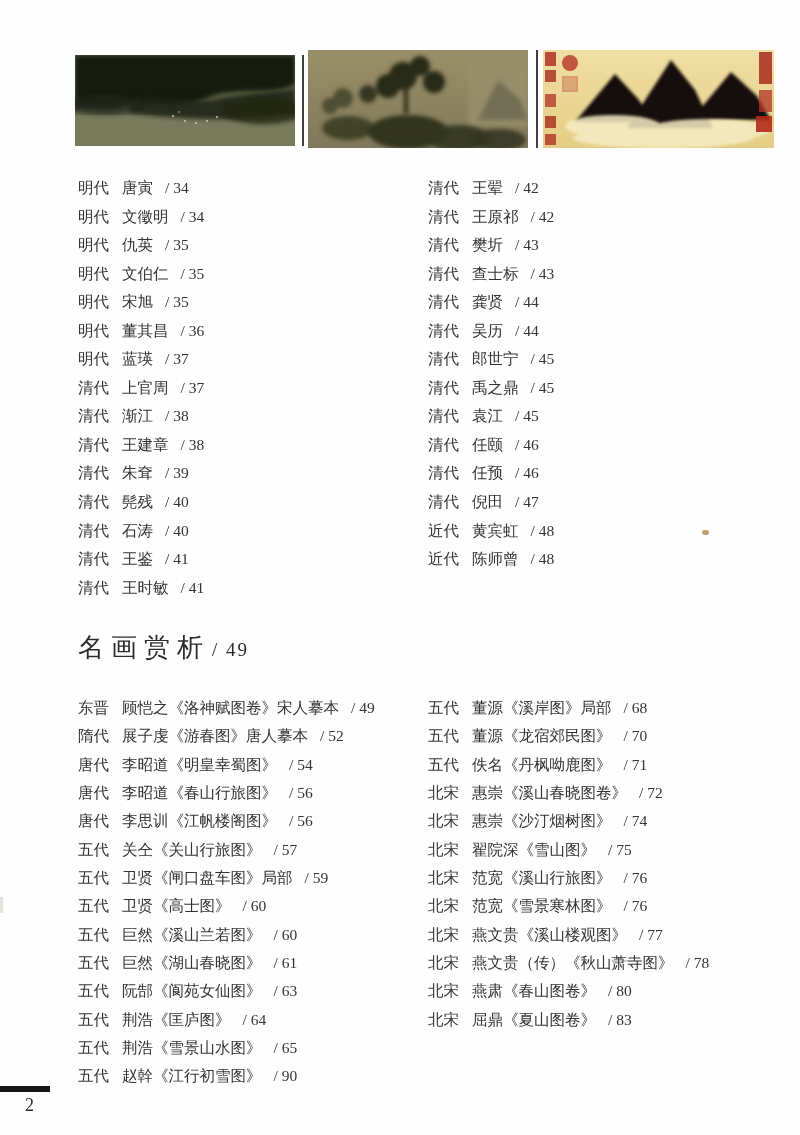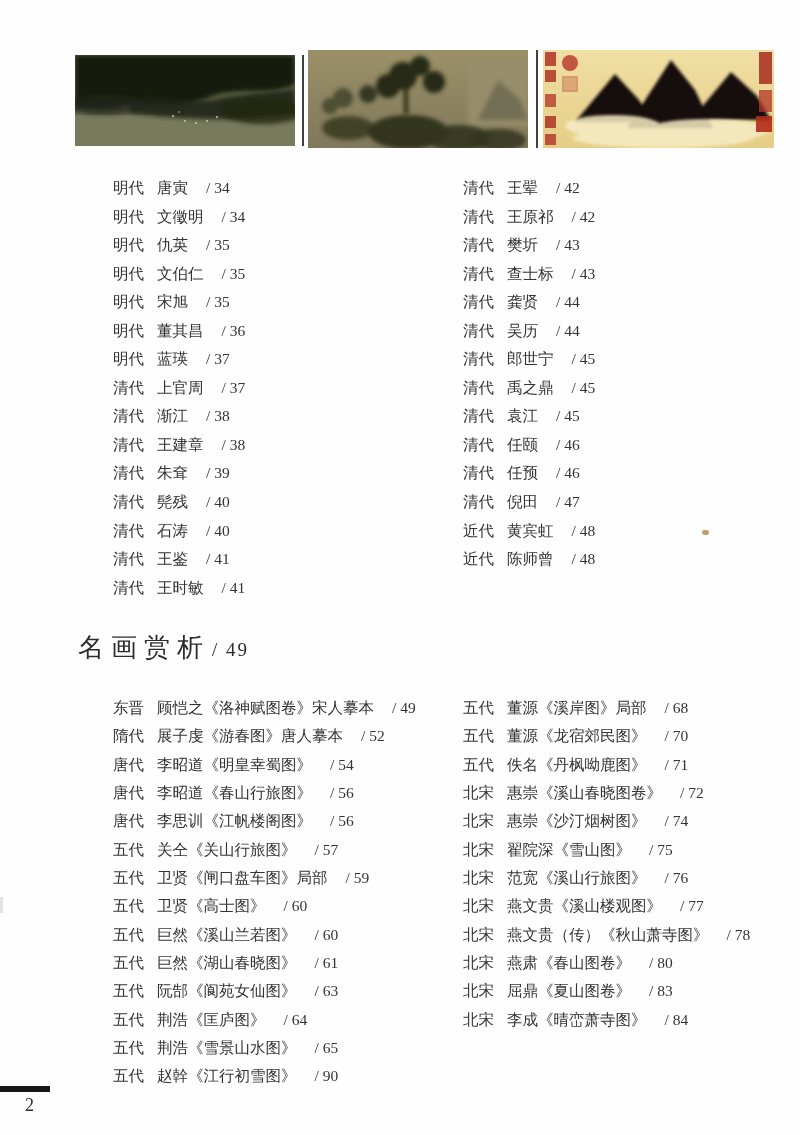--- a/index.html
+++ b/index.html
@@ -7,22 +7,22 @@
     position:relative;width:800px;height:1135px;background:#fefefe;overflow:hidden;
     font-family:"Liberation Serif","DejaVu Serif",serif;color:#2e2e2e;
   }
   
   .thumb{position:absolute;display:block;}
   .divider{position:absolute;width:2px;background:#3f3f3f;}
   
   .col{position:absolute;font-size:15.5px;color:#333;}
   .col .row{height:28.55px;line-height:28.55px;white-space:nowrap;}
   .col-lower .row{height:28.35px;line-height:28.35px;font-family:Liberation Serif, serif;}
-  .dyn{display:inline-block;width:44px;margin-left:35px;}
-  .pg{margin-left:18px;}
+  .dyn{display:inline-block;width:44px;}
+  .pg{margin-left:12px;}
   
   #section-heading{
     position:absolute;left:78px;top:630px;white-space:nowrap;color:#2b2b2b;
   }
   #section-heading .t{font-size:26px;letter-spacing:7px;}
   #section-heading .p{font-size:19px;letter-spacing:2px;margin-left:2px;}
   
   #footer-bar{position:absolute;left:0;top:1086px;width:50px;height:6px;background:#161616;}
   #page-number{position:absolute;left:25px;top:1095px;font-size:18px;color:#2b2b2b;}
   
@@ -339,40 +339,40 @@
       </div>
 
       <div class="row">
         <span class="dyn">北宋</span><span class="nm">翟院深《雪山图》</span><span class="pg">/ 75</span>
       </div>
 
       <div class="row">
         <span class="dyn">北宋</span><span class="nm">范宽《溪山行旅图》</span><span class="pg">/ 76</span>
       </div>
 
+      <div class="row">
+        <span class="dyn">北宋</span><span class="nm">范宽《雪景寒林图》</span><span class="pg">/ 76</span>
+      </div>
 
       <div class="row">
         <span class="dyn">北宋</span><span class="nm">燕文贵《溪山楼观图》</span><span class="pg">/ 77</span>
       </div>
 
       <div class="row">
         <span class="dyn">北宋</span><span class="nm">燕文贵（传）《秋山萧寺图》</span><span class="pg">/ 78</span>
       </div>
 
       <div class="row">
         <span class="dyn">北宋</span><span class="nm">燕肃《春山图卷》</span><span class="pg">/ 80</span>
       </div>
 
       <div class="row">
         <span class="dyn">北宋</span><span class="nm">屈鼎《夏山图卷》</span><span class="pg">/ 83</span>
       </div>
 
-      <div class="row">
-        <span class="dyn">北宋</span><span class="nm">李成《晴峦萧寺图》</span><span class="pg">/ 84</span>
-      </div>
 
     </div>
 
   <div id="footer-bar"></div>
   <div id="page-number">2</div>
 
   <div id="speck"></div>
   <div id="edge-smudge"></div>
 
 </div>

